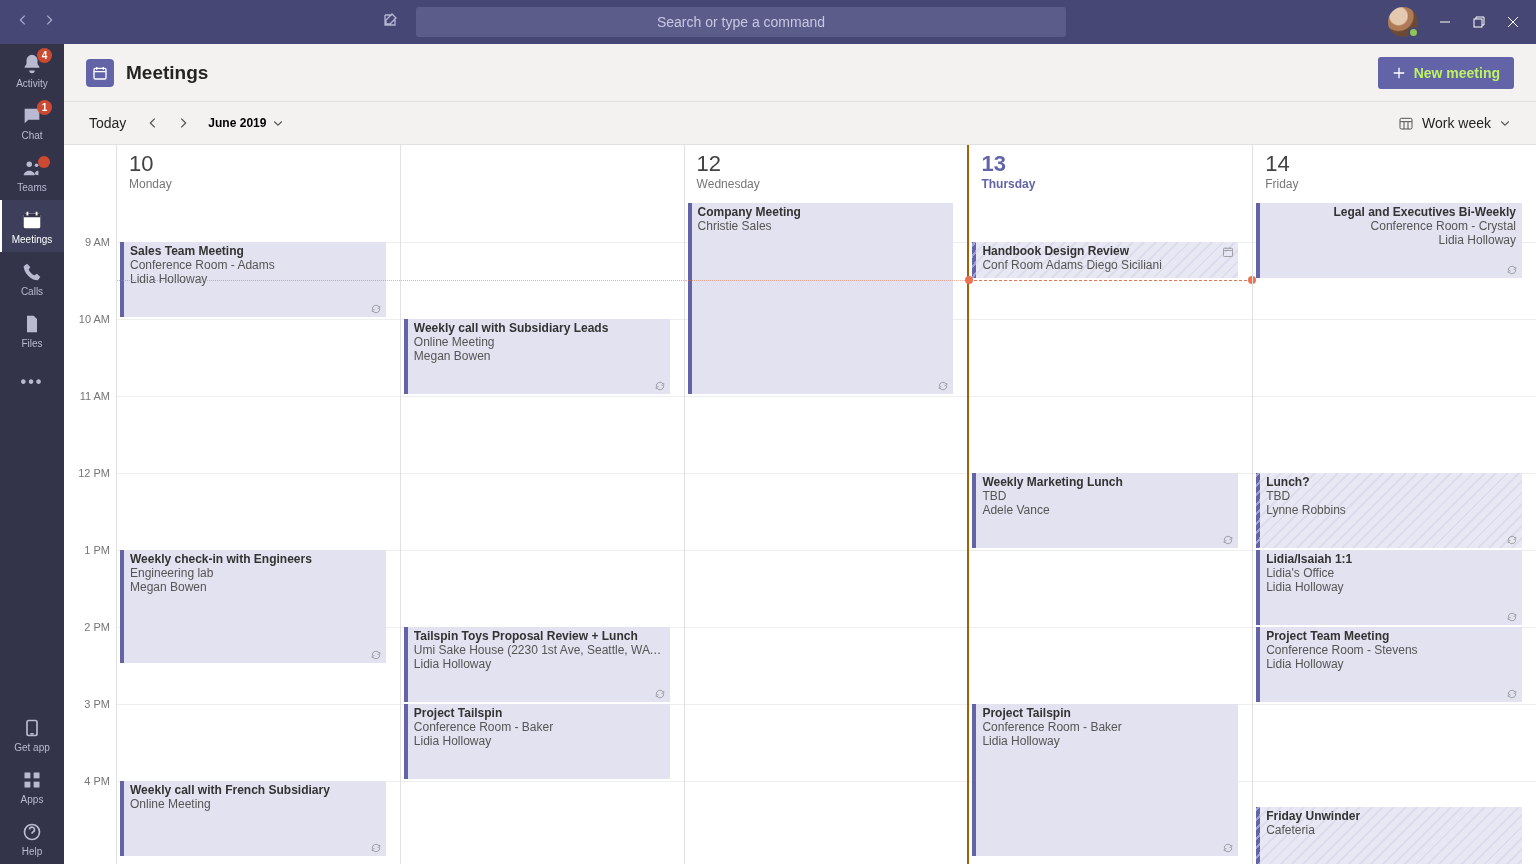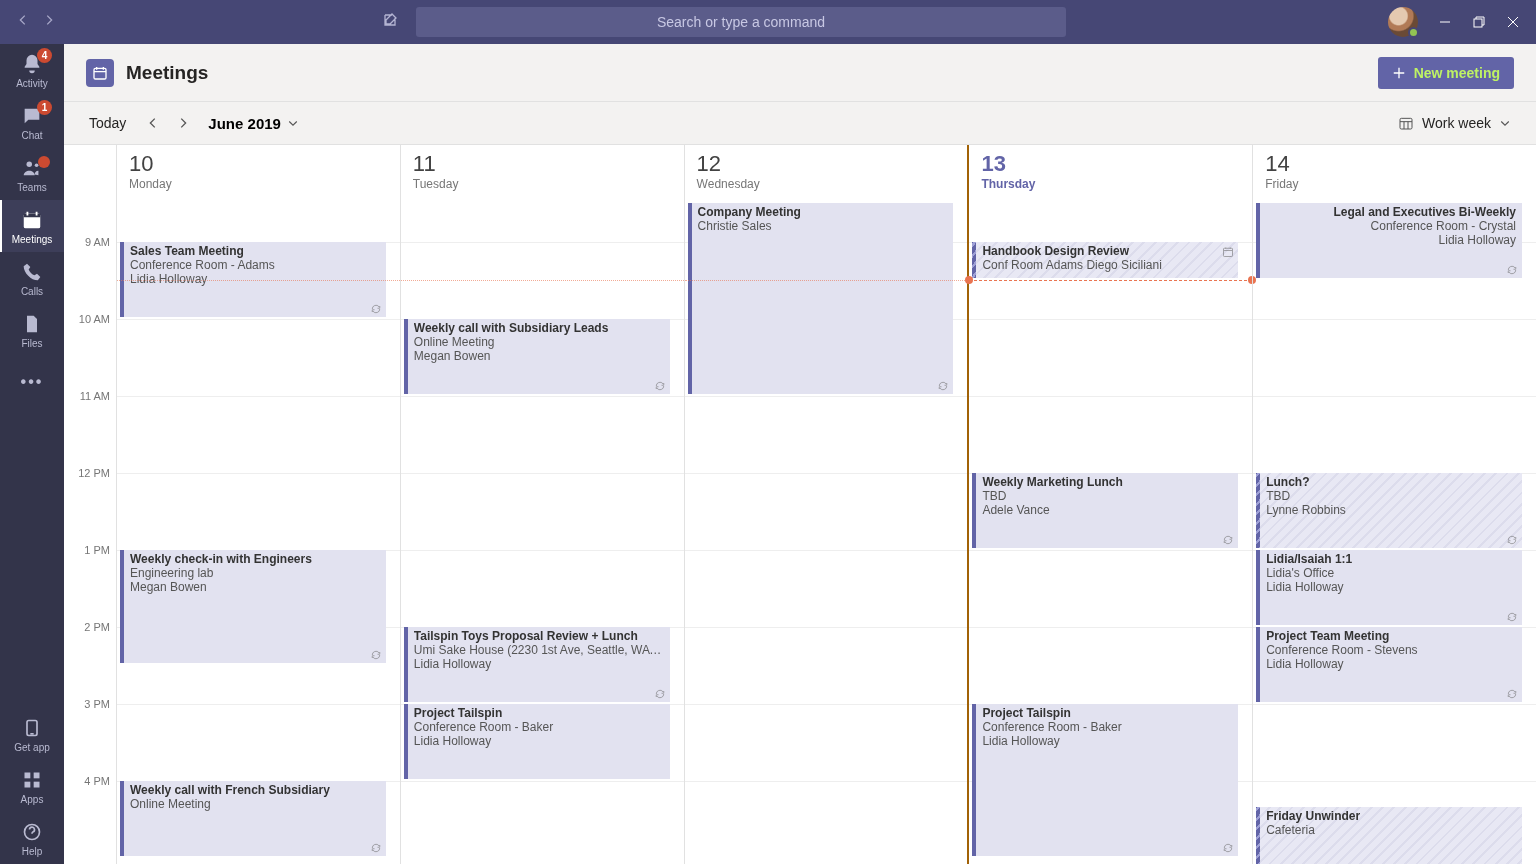--- a/index.html
+++ b/index.html
@@ -24,21 +24,21 @@
 .badge.teams { background:#cc4a31; min-width:12px; height:12px; border-radius:50%; font-size:0; top:8px; right:14px;}
 .rail-spacer { flex: 1; }
 .main { flex: 1; display: flex; flex-direction: column; background: #f3f2f1; }
 .page-header { height: 58px; display: flex; align-items: center; padding: 0 22px; border-bottom: 1px solid #e1e1e1; background:#f3f2f1; }
 .page-icon { width: 28px; height: 28px; border-radius: 4px; background: #6264a7; display: flex; align-items: center; justify-content: center; margin-right: 12px; }
 .page-title { font-size: 19px; font-weight: 700; color: #252423; }
 .new-meeting-btn { margin-left: auto; height: 32px; padding: 0 14px; background: #6264a7; color: #bef264; border-radius: 3px; border: none; font-size: 14px; font-weight:600; display: flex; align-items: center; gap: 8px; cursor: pointer; }
 .toolbar { height: 42px; display: flex; align-items: center; padding: 0 25px; background:#f3f2f1; }
 .today-btn { font-size: 14px; color: #252423; margin-right: 12px; cursor: pointer; }
 .chev { width: 30px; height: 30px; display: flex; align-items: center; justify-content: center; cursor: pointer; }
-.month-label { font-size: 15px; font-weight: 700; margin-left: 10px; display: flex; align-items:center; gap:6px; }
+.month-label { font-size: 12px; font-weight: 700; margin-left: 10px; display: flex; align-items:center; gap:6px; }
 .view-picker { margin-left: auto; font-size: 14px; color: #252423; display: flex; align-items: center; gap: 8px; justify-content: flex-end;}
 .calendar { flex: 1; display: flex; background: #fff; border-top: 1px solid #e1e1e1; position: relative; }
 .gutter { width: 52px; flex-shrink: 0; }
 .day-col { flex: 1; border-left: 1px solid #e1e1e1; position: relative; }
 .day-header { height: 58px; padding: 6px 12px 0; }
 .day-num { font-size: 22px; font-weight: 400; color: #424242; }
 .day-name { font-size: 12px; color: #767676; }
 .day-header.today .day-num, .day-header.today .day-name { color: #6264a7; font-weight: 700; }
 .day-col.today-col { border-left: 2px solid #a16207; }
 .hour-line { position: absolute; left: 0; right: 0; border-top: 1px solid #eee; }
@@ -275,24 +275,20 @@
           <div class="event" style="top: 635.5px; height: 75px;">
             <div class="title">Weekly call with French Subsidiary</div>
             <div class="loc">Online Meeting</div>
             <svg class="repeat-ic" viewBox="0 0 16 16" fill="none" stroke="#666" stroke-width="1.3">
               <path d="M3 8a5 5 0 0 1 9-3l1-1v3h-3M13 8a5 5 0 0 1-9 3l-1 1v-3h3"></path>
             </svg>
           </div>
           <div class="now-line" style="top: 135px; border-top-style: dotted; opacity: 0.6;"></div>
         </div>
         <div class="day-col">
-          <div class="day-header">
-            <div class="day-num">11</div>
-            <div class="day-name">Tuesday</div>
-          </div>
           <div class="hour-line" style="top: 96.5px;"></div>
           <div class="hour-line" style="top: 173.5px;"></div>
           <div class="hour-line" style="top: 250.5px;"></div>
           <div class="hour-line" style="top: 327.5px;"></div>
           <div class="hour-line" style="top: 404.5px;"></div>
           <div class="hour-line" style="top: 481.5px;"></div>
           <div class="hour-line" style="top: 558.5px;"></div>
           <div class="hour-line" style="top: 635.5px;"></div>
           <div class="event" style="top: 173.5px; height: 75px;">
             <div class="title">Weekly call with Subsidiary Leads</div>

